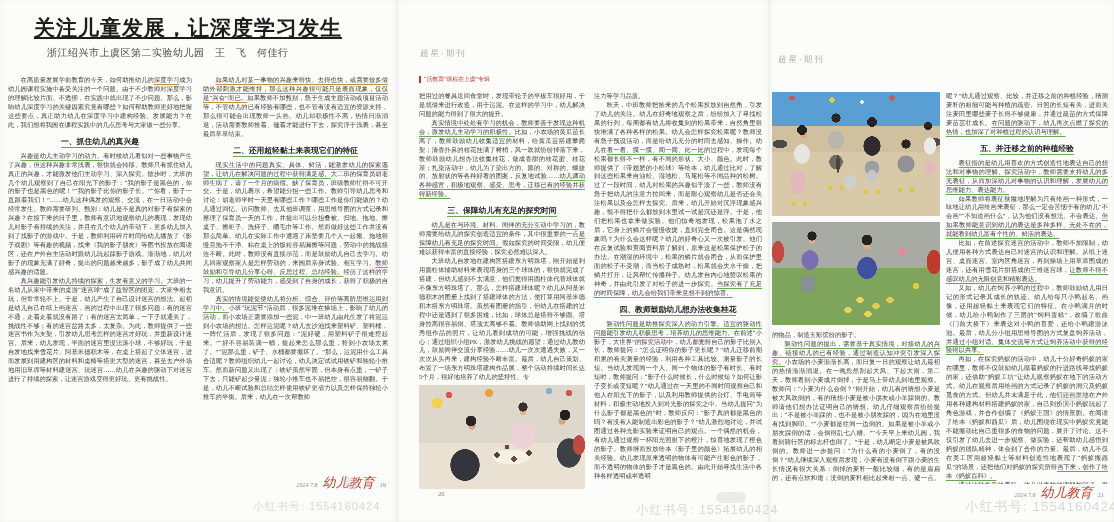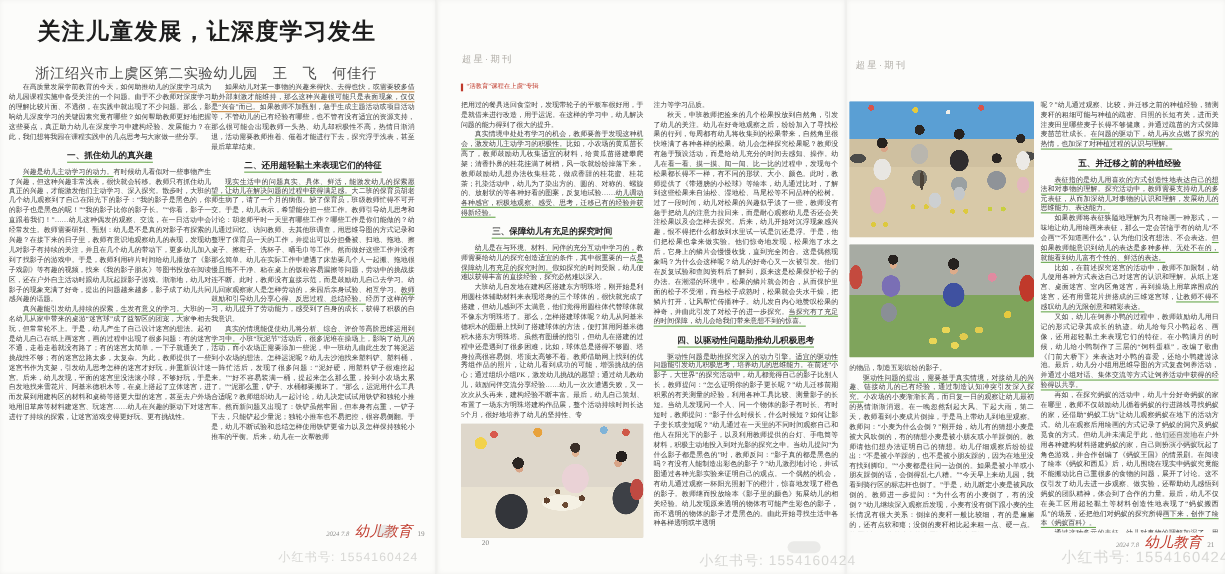--- a/index.html
+++ b/index.html
@@ -4,22 +4,22 @@
 <style>
   html,body{margin:0;padding:0;}
   .stage{position:relative;width:1114px;height:522px;overflow:hidden;background:#f0f0ee;
          font-family:"Liberation Serif", serif;}
   .page{position:absolute;top:0;bottom:0;background:#fcfcfa;box-shadow:inset 0 0 5px rgba(0,0,0,.05);}
   #page-19{left:0;width:396px;}
   #page-20{left:398px;width:370px;}
   #page-21{left:770px;width:344px;}
 
   .article-title{position:absolute;left:34px;top:14px;font-family:"Liberation Sans",sans-serif;
-    font-weight:900;font-size:21px;letter-spacing:1px;color:#1d1d1d;white-space:nowrap;}
-  .byline{position:absolute;left:32px;top:46px;font-size:13px;color:#4b4b4b;letter-spacing:.5px;margin-top:12px;}
+    font-weight:900;font-size:21px;letter-spacing:1px;color:#1d1d1d;white-space:nowrap;text-decoration:underline;}
+  .byline{position:absolute;left:47px;top:46px;font-size:10px;color:#4b4b4b;letter-spacing:.5px;}
 
   .cols{position:absolute;display:flex;}
   .colbox{text-align:justify;overflow:hidden;font-size:6.3px;line-height:1.42;color:#3c3c3c;}
   .para{margin:0;text-indent:2em;}
   .para.ni{text-indent:0;}
   .u{text-decoration:underline;text-decoration-color:#69a84e;text-decoration-thickness:1.2px;text-underline-offset:1.6px;}
   .u2{text-decoration:underline;text-decoration-color:#c98a43;text-decoration-thickness:1.2px;text-underline-offset:1.6px;}
   .sec-h{text-align:center;margin:6px 0 5px;text-indent:0;}
   .sec-h-in{font-weight:bold;font-size:7.8px;color:#1f1f1f;border-bottom:1.8px solid #69a84e;padding-bottom:1px;}
 
@@ -118,21 +118,21 @@
   .wm-pill{position:absolute;background:rgba(200,200,197,.35);border-radius:6px;pointer-events:none;}
 </style>
 </head>
 <body>
 
 <div class="stage">
 
   <div class="page" id="page-19">
     <div class="article-title">关注儿童发展，让深度学习发生</div>
     <div class="byline">浙江绍兴市上虞区第二实验幼儿园　王　飞　何佳行</div>
-    <div class="cols" style="left:8px;top:76px;width:380px;height:400px;">
+    <div class="cols" style="left:8px;top:76px;width:380px;height:400px;gap:11px;">
       <div class="colbox" style="width:184px;height:400px;">
           <p class="para"><span>在高质量发展学前教育的今天，如何助推幼儿的</span><span class="u2">深度学习</span><span>成为幼儿园课程实施中备受关注的一个问题。由于不少教师对深度学习的理解比较片面、不透彻，在实践中就出现了不少问题。那么，影响幼儿深度学习的关键因素究竟有哪些？如何帮助教师更好地把握这些要点，真正助力幼儿在深度学习中建构经验、发展能力？在此，我们想将我园在课程实践中的几点思考与大家做一些分享。</span></p>
           <div class="sec-h"><span class="sec-h-in">一、抓住幼儿的真兴趣</span></div>
           <p class="para"><span class="u">兴趣是幼儿主动学习的动力。</span><span>有时候幼儿看似对一些事物产生了兴趣，但这种兴趣非常浅表，很快就会转移。教师只有抓住幼儿真正的兴趣，才能激发他们主动学习、深入探究。散步时，大班的几个幼儿观察到了自己在阳光下的影子：“我的影子是黑色的，你的影子也是黑色的呢！”“我的影子比你的影子长。”“你看，影子一直跟着我们！”……幼儿这种偶发的观察、交流，在一日活动中会经常发生。教师需要研判、甄别：幼儿是不是真的对影子有探索的兴趣？在接下来的日子里，教师有意识地观察幼儿的表现，发现幼儿对影子有持续的关注，并且在几个幼儿的带动下，更多幼儿加入到了找影子的游戏中。于是，教师利用碎片时间给幼儿播放了《影子戏剧》等有趣的视频，找来《我的影子朋友》等图书投放在阅读区，还在户外自主活动时跟幼儿玩起踩影子游戏。渐渐地，幼儿对影子的现象充满了好奇，提出的问题越来越多，影子成了幼儿共同感兴趣的话题。</span></p>
           <p class="para"><span class="u">真兴趣能引发幼儿持续的探索，生发有意义的学习。</span><span>大班的一名幼儿从家中带来的桌游“迷宫球”成了益智区的团宠，大家争相去玩，但常常轮不上。于是，幼儿产生了自己设计迷宫的想法。起初是幼儿自己在纸上画迷宫，画的过程中出现了很多问题：有的迷宫不通，走着走着就没有路了；有的迷宫太简单，一下子就通关了，挑战性不够；有的迷宫岔路太多，太复杂。为此，教师提供了一些迷宫书作为支架，引发幼儿思考怎样的迷宫才好玩，并重新设计迷宫。后来，幼儿发现，平面的迷宫里没法滚小球，不够好玩，于是自发地找来雪花片、阿基米德积木等，在桌上搭起了立体迷宫，进而发展到用建构区的材料和桌椅等搭更大型的迷宫，甚至去户外场地用旧草席等材料建迷宫、玩迷宫……幼儿在兴趣的驱动下对迷宫进行了持续的探索，让迷宫游戏变得更好玩、更有挑战性。</span></p>
         </div>
       <div class="colbox" style="width:185px;height:400px;">
           <p class="para"><span class="u2">如果幼儿对某一事物的兴趣来得快、去得也快，或需要较多借助外部刺激才能维持，那么这种兴趣很可能只是表面现象，仅仅是“兴奋”而已。</span><span>如果教师不加甄别，急于生成主题活动或项目活动等，不管幼儿的已有经验有哪些，也不管有没有适宜的资源支持，那么很可能会出现教师一头热、幼儿却积极性不高，热情日渐消退，活动需要教师推着、催着才能进行下去，探究浮于浅表，甚至最后草草结束。</span></p>
           <div class="sec-h"><span class="sec-h-in">二、还用超轻黏土来表现它们的特征</span></div>
           <p class="para"><span class="u">现实生活中的问题真实、具体、鲜活，能激发幼儿的探索愿望，让幼儿在解决问题的过程中获得满足感。</span><span>大二班的保育员胡老师生病了，请了一个月的病假。缺了保育员，班级教师忙得不可开交。于是，幼儿表示，希望能分担一些工作。教师引导幼儿思考和讨论：胡老师平时一天里有哪些工作？哪些工作是你们能做的？幼儿通过回忆、访问教师、去其他班调查，用思维导图的方式记录和整理了保育员一天的工作，并提出可以分担叠被、扫地、拖地、擦桌子、擦柜子、洗杯子、晒毛巾等工作。然而做好这些工作并没有那么简单。幼儿在实际工作中遭遇了床垫要几个人一起搬、拖地很慢且拖不干净、粘在桌上的饭粒容易漏擦等问题，劳动中的挑战接连不断。此时，教师没有直接示范，而是鼓励幼儿自己去学习。幼儿回家观察家人是怎样劳动的，来园后亲身试验、相互学习。</span><span class="u">教师鼓励和引导幼儿分享心得、反思过程、总结经验。</span><span>经历了这样的学习，幼儿提升了劳动能力，感受到了自身的成长，获得了积极的自我意识。</span></p>
@@ -153,21 +153,21 @@
       <div class="colbox" style="width:166px;height:290px;">
           <p class="para ni"><span>把用过的餐具送回食堂时，发现带轮子的平板车很好用，于是就借来进行改造，用于运泥。在这样的学习中，幼儿解决问题的能力得到了很大的提升。</span></p>
           <p class="para"><span class="u">真实情境中处处有学习的机会，教师要善于发现这种机会，激发幼儿主动学习的积极性。</span><span>比如，小农场的黄瓜苗长高了，教师鼓励幼儿收集适宜的材料，给黄瓜苗搭建攀爬架；清香扑鼻的桂花挂满了树梢，风一吹就纷纷掉落下来，教师鼓励幼儿想办法收集桂花，做成香甜的桂花蜜、桂花茶；扎染活动中，幼儿为了染出方的、圆的、对称的、螺旋的、放射状的等各种好看的图案，反复地试验……</span><span class="u">幼儿调动各种感官，积极地观察、感受、思考，迁移已有的经验并获得新经验。</span></p>
           <div class="sec-h"><span class="sec-h-in">三、保障幼儿有充足的探究时间</span></div>
           <p class="para"><span class="u">幼儿是在与环境、材料、同伴的充分互动中学习的，</span><span>教师需要给幼儿的探究创造适宜的条件，其中很重要的一点</span><span class="u">是保障幼儿有充足的探究时间。</span><span>假如探究的时间受限，幼儿便难以获得丰富的直接经验，探究必然难以深入。</span></p>
           <p class="para"><span>大班幼儿自发地在建构区搭建东方明珠塔，刚开始是利用圆柱体辅助材料来表现塔身的三个球体的，很快就完成了搭建，但幼儿感到不太满意，他们觉得用圆柱体代替球体就不像东方明珠塔了。那么，怎样搭建球体呢？幼儿从阿基米德积木的图册上找到了搭建球体的方法，便打算用阿基米德积木搭东方明珠塔。虽然有图册的指引，但幼儿在搭建的过程中还是遇到了很多困难，比如，球体总是搭得不够圆、塔身拉高很容易倒、塔顶太高够不着。教师借助网上找到的优秀组作品的照片，让幼儿看到成功的可能，增强挑战的信心；通过组织小组PK，激发幼儿挑战的愿望；通过幼儿教幼儿，鼓励同伴交流分享经验……幼儿一次次遭遇失败，又一次次从头再来，建构经验不断丰富。最后，幼儿自己策划、布置了一场东方明珠塔建构作品展，整个活动持续时间长达5个月，很好地培养了幼儿的坚持性、专</span></p>
         </div>
       <div class="colbox" style="width:168px;height:394px;">
           <p class="para ni"><span>注力等学习品质。</span></p>
           <p class="para"><span>秋天，中班教师把捡来的几个松果投放到自然角，引发了幼儿的关注。幼儿在好奇地观察之后，纷纷加入了寻找松果的行列，每周都有幼儿将收集到的松果带来，自然角里很快堆满了各种各样的松果。幼儿会怎样探究松果呢？教师没有急于预设活动，而是给幼儿充分的时间去感知、操作。幼儿在</span><span class="u">看一看、摸一摸、闻一闻、比一比</span><span>的过程中，发现每个松果都长得不一样，有不同的形状、大小、颜色。此时，教师提供了《带翅膀的小松球》等绘本，幼儿通过比对，了解到这些松果来自油松、湿地松、马尾松等不同品种的松树。过了一段时间，幼儿对松果的兴趣似乎淡了一些，教师没有急于把幼儿的注意力拉回来，而是耐心观察幼儿是否还会关注松果以及会怎样去探究。后来，幼儿开始对沉浮现象感兴趣，恨不得把什么都放到水里试一试是沉还是浮。于是，他们把松果也拿来做实验。他们惊奇地发现，松果泡了水之后，它身上的鳞片会慢慢收拢，直到完全闭合。这是偶然现象吗？为什么会这样呢？幼儿的好奇心又一次被引发。他们在反复试验和查阅资料后了解到，原来这是松果保护松子的办法。在潮湿的环境中，松果的鳞片就会闭合，从而保护里面的松子不受潮，而当松子成熟时，松果就会失水干燥，把鳞片打开，让风帮忙传播种子。幼儿发自内心地赞叹松果的神奇，并由此引发了对松子的进一步探究。</span><span class="u">当探究有了充足的时间保障，幼儿会给我们带来意想不到的惊喜。</span></p>
-          <div class="sec-h"><span class="sec-h-in">四、以驱动性问题助推幼儿积极思考</span></div>
+          <div class="sec-h"><span class="sec-h-in">四、教师鼓励幼儿想办法收集桂花</span></div>
           <p class="para"><span class="u">驱动性问题是助推探究深入的动力引擎。适宜的驱动性问题能引发幼儿积极思考，培养幼儿的思维能力。</span><span>在前述“小影子，大世界”的探究活动中，幼儿都觉得自己的影子比别人长，教师提问：“怎么证明你的影子更长呢？”幼儿迁移前期积累的有关测量的经验，利用各种工具比较、测量影子的长短。当幼儿发现同一个人、同一个物体的影子有时长、有时短时，教师提问：“影子什么时候长，什么时候短？如何让影子变长或变短呢？”幼儿通过在一天里的不同时间观察自己和他人在阳光下的影子，以及利用教师提供的台灯、手电筒等材料，积极主动地投入到对光影的探究之中。当幼儿提问“为什么影子都是黑色的”时，教师反问：“影子真的都是黑色的吗？有没有人能制造出彩色的影子？”幼儿激烈地讨论，并试图通过各种光影实验来证明自己的观点。一个偶然的机会，有幼儿通过观察一杯阳光照射下的橙汁，惊喜地发现了橙色的影子。教师继而投放绘本《影子里的颜色》拓展幼儿的相关经验。幼儿发现原来透明的物体有可能产生彩色的影子，而不透明的物体的影子才是黑色的。由此开始寻找生活中各种各样透明或半透明</span></p>
         </div>
     </div>
     <div class="photo" id="photo-pinecones"></div>
     <div class="pagenum" style="left:40px;top:490px;">20</div>
   </div>
 
   <div class="page" id="page-21">
     <div class="page-header" style="left:8px;top:54px;">超星·期刊</div>
     <div class="photo" id="photo-sandpit"></div>

